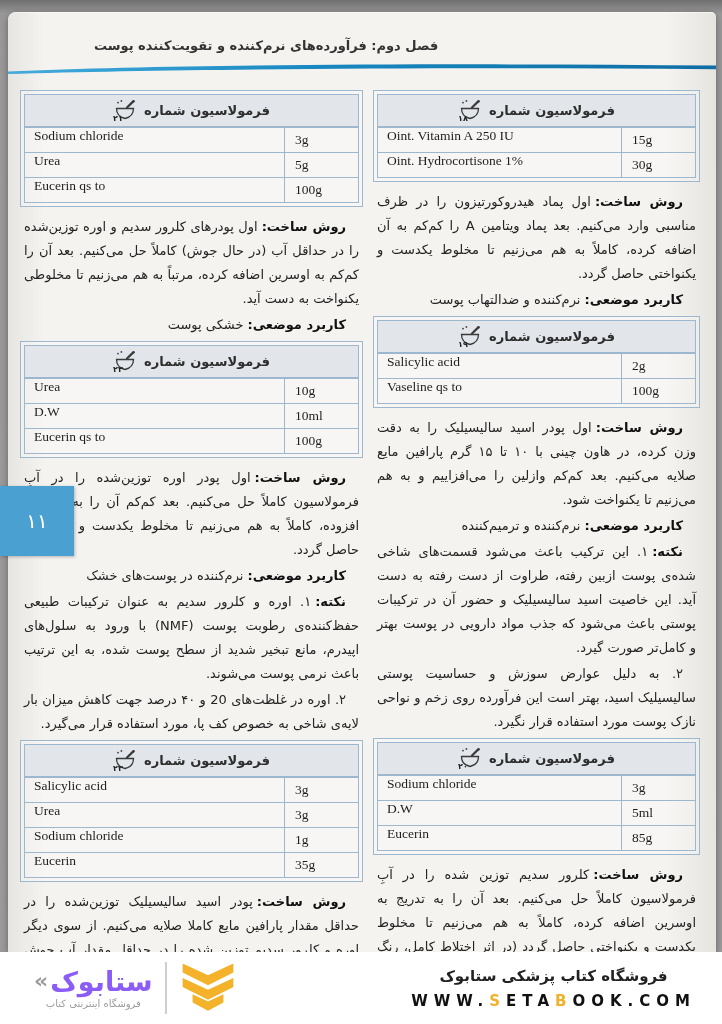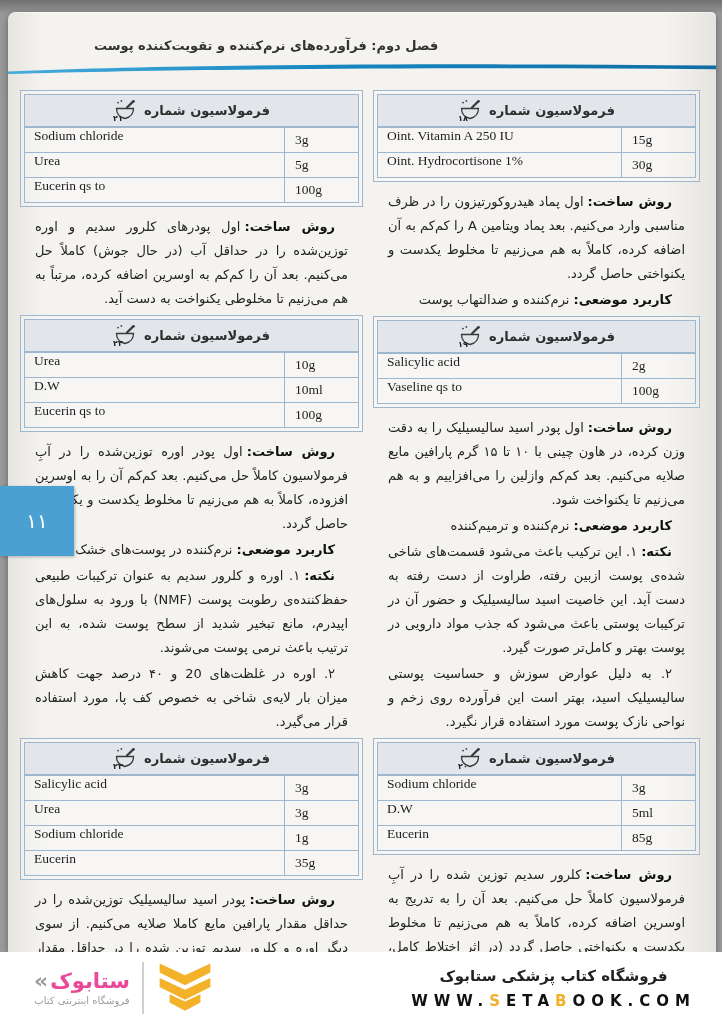--- a/index.html
+++ b/index.html
@@ -54,21 +54,21 @@
     font-size:13.5px; color:#1e1e1e; text-align:left;
   }
   .famt {
     width:74px; flex:none; border-left:1px solid #9db7ce; align-self:stretch;
     display:flex; align-items:center; padding-left:10px;
     font-family:"Liberation Serif", serif; font-size:13.5px; color:#1e1e1e;
   }
   
   .body-p {
     direction:rtl; text-align:justify; font-size:13px; line-height:24px;
-    color:#242424; margin:2px 15px; text-indent:13px;
+    color:#242424; margin:2px 4px; text-indent:13px;
   }
   .lead { font-weight:700; color:#111; margin-left:4px; }
   
   .page-badge {
     position:absolute; left:0; top:486px; width:74px; height:70px;
     background:#4aa1d1; color:#fff; display:flex; align-items:center; justify-content:center;
     font-size:20px; z-index:6; box-shadow:1px 1px 3px rgba(0,0,0,.25);
   }
   
   .footer {
@@ -80,21 +80,21 @@
   .store-name { font-size:15px; font-weight:700; color:#222; margin-bottom:7px; }
   .store-url {
     direction:ltr; font-size:15px; font-weight:700; letter-spacing:6px;
     color:#111; white-space:nowrap;
   }
   .store-url .yellow { color:#f0b12c; }
   .logo-block { display:flex; direction:ltr; align-items:center; gap:12px; }
   .wordmark-col { display:flex; flex-direction:column; align-items:center; gap:3px; }
   .wordmark { display:flex; direction:ltr; align-items:center; gap:2px; }
   .wordmark .guillemet { color:#9b9b9b; font-size:22px; font-weight:700; line-height:1; }
-  .wordmark .word { color:#ec4899; font-size:21px; font-weight:700; line-height:1; }
+  .wordmark .word { color:#8b5cf6; font-size:27px; font-weight:700; line-height:1; }
   .logo-sub { color:#9b9b9b; font-size:10px; }
   .logo-divider { width:2px; height:52px; background:#cfcfcf; }
 </style>
 </head>
 <body>
 
 <div class="scan-bg"></div>
 
 <div class="paper">
 
@@ -235,20 +235,21 @@
             <span class="famt">5g</span>
           </div>
           <div class="frow">
             <span class="fname">Eucerin qs to</span>
             <span class="famt">100g</span>
           </div>
         </div>
       </div>
 
       <p class="body-p"><b class="lead">روش ساخت:</b><span>اول پودرهای کلرور سدیم و اوره توزین‌شده را در حداقل آب (در حال جوش) کاملاً حل می‌کنیم. بعد آن را کم‌کم به اوسرین اضافه کرده، مرتباً به هم می‌زنیم تا مخلوطی یکنواخت به دست آید.</span></p>
+      <p class="body-p"><b class="lead">کاربرد موضعی:</b><span>خشکی پوست</span></p>
 
       <div class="ftable">
         <div class="ftable-in">
           <div class="fhead">
             <span>فرمولاسیون شماره</span>
             <span class="mortar">
               <svg viewBox="0 0 24 23">
                   <path d="M3.5 9.5 H20.5 Q20.5 17.5 12 19.5 Q3.5 17.5 3.5 9.5 Z" fill="none" stroke="#3a3a3a" stroke-width="1.3"></path>
                   <line x1="14" y1="8.5" x2="20" y2="2.6" stroke="#3a3a3a" stroke-width="2.2" stroke-linecap="round"></line>
                   <circle cx="20.6" cy="2.2" r="1.2" fill="#3a3a3a"></circle>

